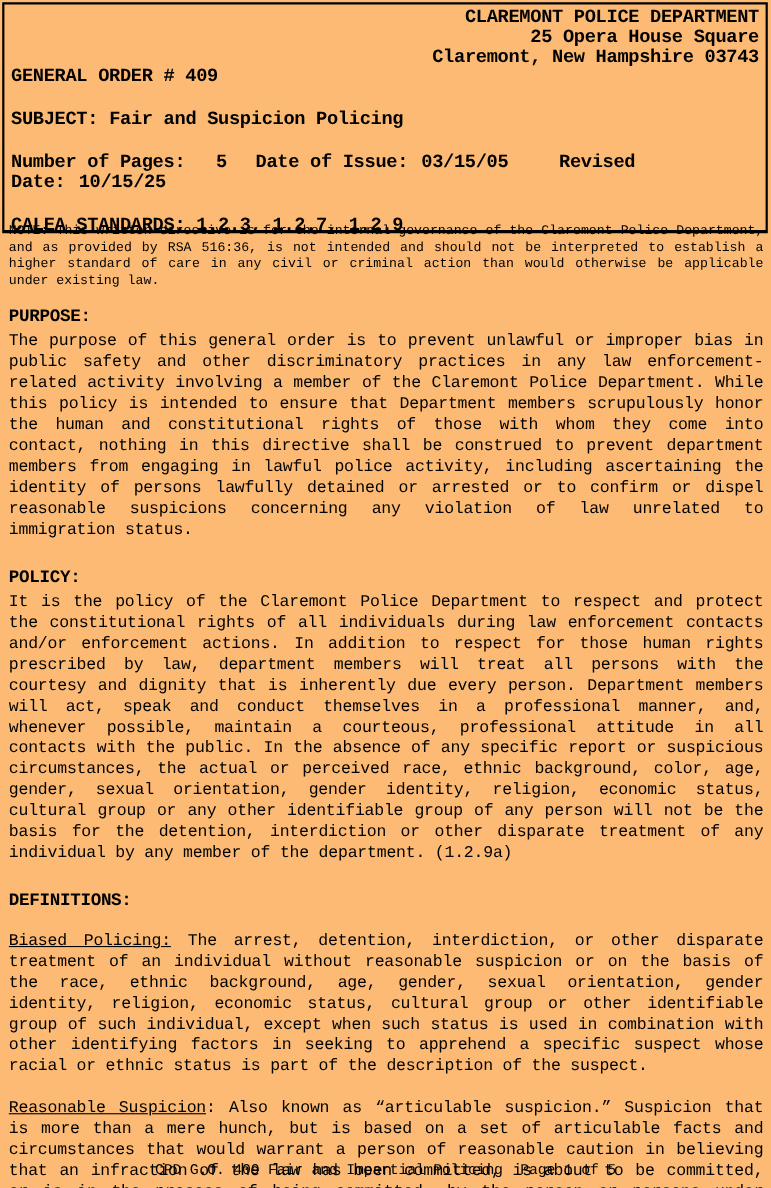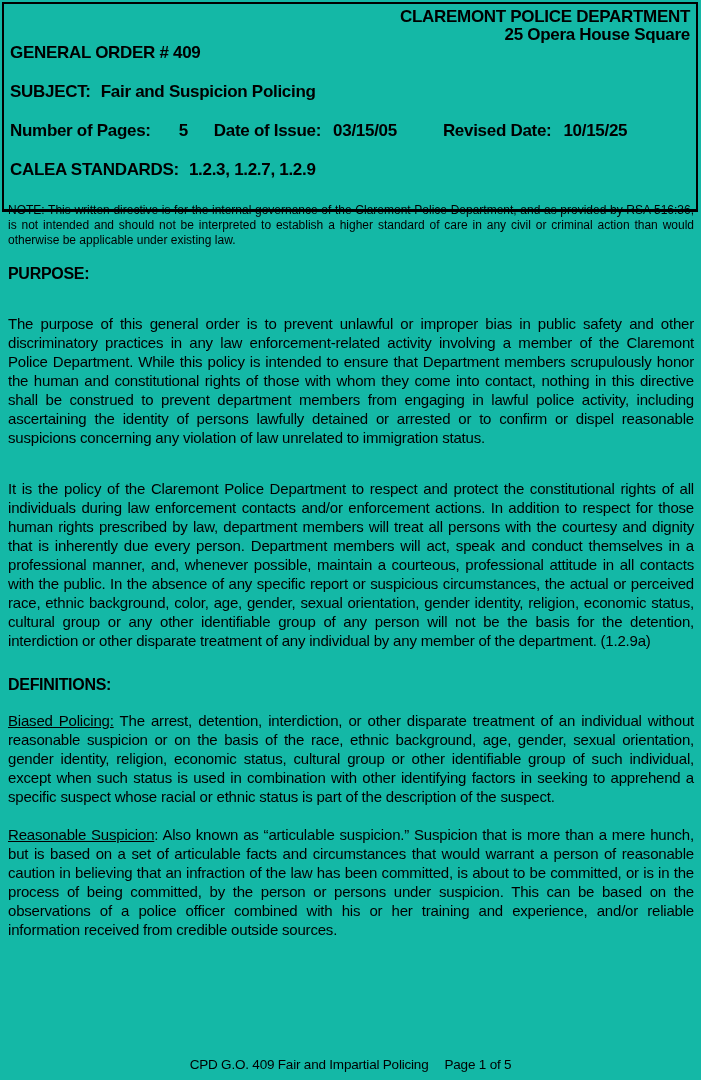--- a/index.html
+++ b/index.html
@@ -4,23 +4,23 @@
 <style>
   html, body {
     margin: 0;
     padding: 0;
     background: #ffffff;
   }
   .page {
     position: relative;
     width: 701px;
     height: 1080px;
-    background: #14b8a6;
+    background: #fdba74;
     color: #000000;
-    font-family: Liberation Sans, sans-serif;
+    font-family: Liberation Mono, monospace;
     box-sizing: border-box;
     overflow: hidden;
   }
   .header-box {
     position: absolute;
     left: 2px;
     top: 2px;
     width: 696px;
     box-sizing: border-box;
     border: 2px solid #000000;
@@ -66,21 +66,21 @@
   }
   .section-heading {
     margin-top: 17px;
     font-weight: bold;
     font-size: 16px;
     line-height: 17px;
     letter-spacing: -0.3px;
   }
   .heading-gap-lg { margin-top: 26px; }
   .body-para {
-    margin-top: 32px;
+    margin-top: 4px;
     font-size: 15px;
     line-height: 19px;
     text-align: justify;
     letter-spacing: -0.2px;
   }
   .def-para { margin-top: 18px; }
   .def-para-2 { margin-top: 19px; }
   .underline { text-decoration: underline; }
   .footer {
     position: absolute;
@@ -96,39 +96,41 @@
 </style>
 </head>
 <body>
 
 <div class="page">
 
   <div class="header-box">
     <div class="hdr-right">
       <div>CLAREMONT POLICE DEPARTMENT</div>
       <div>25 Opera House Square</div>
+      <div>Claremont, New Hampshire 03743</div>
     </div>
     <div class="hdr-bold-line go-line">GENERAL ORDER # 409</div>
     <div class="hdr-bold-line subject-line">
       <span>SUBJECT:</span><span class="sp-subject">Fair and Suspicion Policing</span>
     </div>
     <div class="hdr-bold-line pages-line">
       <span>Number of Pages:</span><span class="sp-pages-val">5</span><span class="sp-issue-label">Date of Issue:</span><span class="sp-issue-val">03/15/05</span><span class="sp-revised-label">Revised Date:</span><span class="sp-revised-val">10/15/25</span>
     </div>
     <div class="hdr-bold-line calea-line">
       <span>CALEA STANDARDS:</span><span class="sp-calea-val">1.2.3, 1.2.7, 1.2.9</span>
     </div>
   </div>
 
   <div class="content">
     <div class="note-text">NOTE:  This written directive is for the internal governance of the Claremont Police Department, and as provided by RSA 516:36, is not intended and should not be interpreted to establish a higher standard of care in any civil or criminal action than would otherwise be applicable under existing law.</div>
 
     <div class="section-heading">PURPOSE:</div>
     <div class="body-para">The purpose of this general order is to prevent unlawful or improper bias in public safety and other discriminatory practices in any law enforcement-related activity involving a member of the Claremont Police Department. While this policy is intended to ensure that Department members scrupulously honor the human and constitutional rights of those with whom they come into contact, nothing in this directive shall be construed to prevent department members from engaging in lawful police activity, including ascertaining the identity of persons lawfully detained or arrested or to confirm or dispel reasonable suspicions concerning any violation of law unrelated to immigration status.</div>
 
+    <div class="section-heading heading-gap-lg">POLICY:</div>
     <div class="body-para">It is the policy of the Claremont Police Department to respect and protect the constitutional rights of all individuals during law enforcement contacts and/or enforcement actions. In addition to respect for those human rights prescribed by law, department members will treat all persons with the courtesy and dignity that is inherently due every person. Department members will act, speak and conduct themselves in a professional manner, and, whenever possible, maintain a courteous, professional attitude in all contacts with the public. In the absence of any specific report or suspicious circumstances, the actual or perceived race, ethnic background, color, age, gender, sexual orientation, gender identity, religion, economic status, cultural group or any other identifiable group of any person will not be the basis for the detention, interdiction or other disparate treatment of any individual by any member of the department. (1.2.9a)</div>
 
     <div class="section-heading heading-gap-lg">DEFINITIONS:</div>
     <div class="body-para def-para">
       <span class="underline">Biased Policing:</span><span> The arrest, detention, interdiction, or other disparate treatment of an individual without reasonable suspicion or on the basis of the race, ethnic background, age, gender, sexual orientation, gender identity, religion, economic status, cultural group or other identifiable group of such individual, except when such status is used in combination with other identifying factors in seeking to apprehend a specific suspect whose racial or ethnic status is part of the description of the suspect.</span>
     </div>
     <div class="body-para def-para-2">
       <span class="underline">Reasonable Suspicion</span><span>:</span><span> Also known as “articulable suspicion.” Suspicion that is more than a mere hunch, but is based on a set of articulable facts and circumstances that would warrant a person of reasonable caution in believing that an infraction of the law has been committed, is about to be committed, or is in the process of being committed, by the person or persons under suspicion. This can be based on the observations of a police officer combined with his or her training and experience, and/or reliable information received from credible outside sources.</span>
     </div>
   </div>

